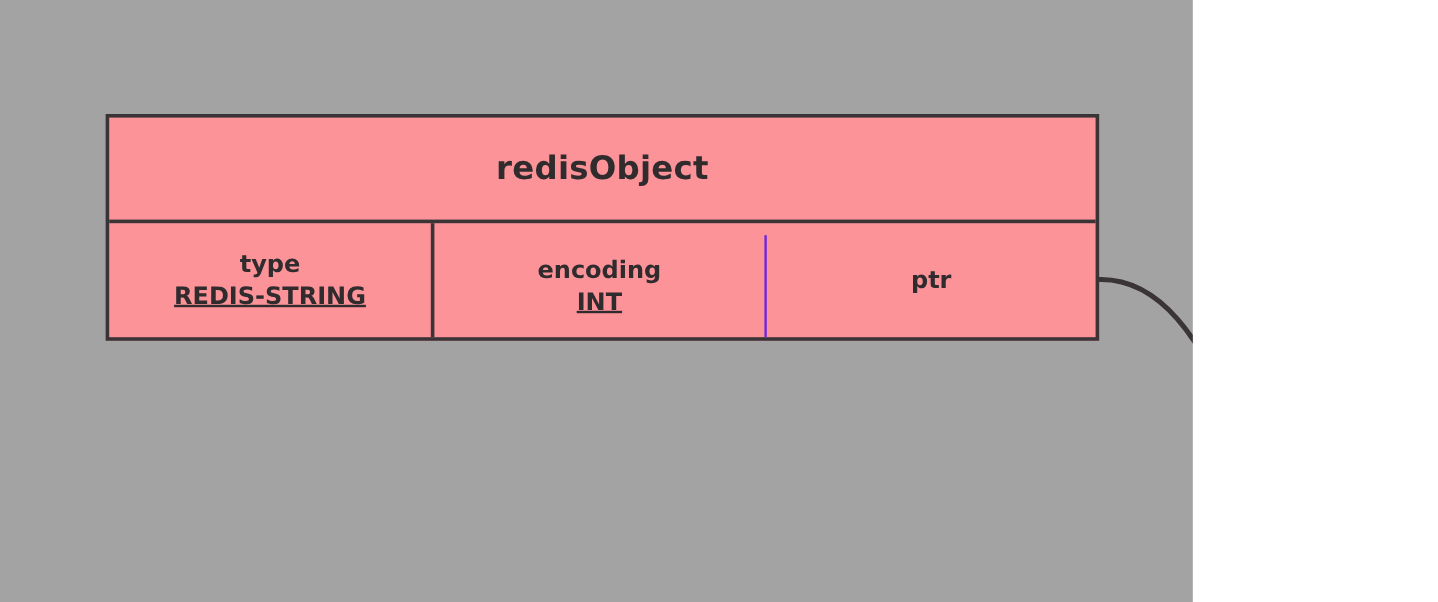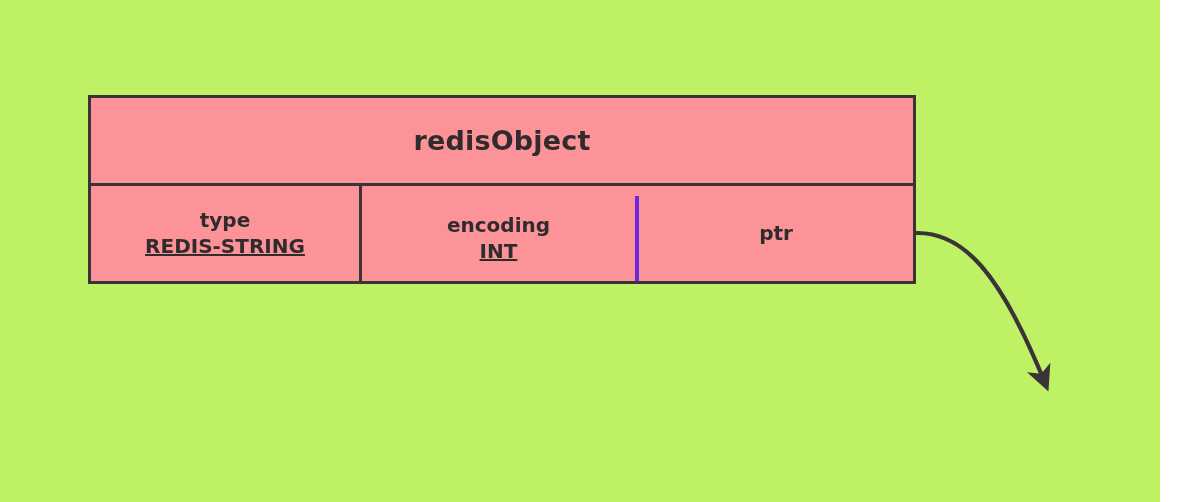--- a/index.html
+++ b/index.html
@@ -6,23 +6,23 @@
   html, body {
     margin: 0;
     padding: 0;
     background: #ffffff;
   }
   body {
     font-family: "DejaVu Sans", "Liberation Sans", sans-serif;
   }
   #canvas {
     position: relative;
-    width: 1160px;
+    width: 994px;
     height: 502px;
-    background: #bef264;
+    background: #a3a3a3;
     overflow: hidden;
   }
 
   
   .struct {
     position: absolute;
     left: 88px;
     top: 95px;
     width: 828px;
     height: 189px;
@@ -56,21 +56,21 @@
     flex-direction: column;
     align-items: center;
     justify-content: center;
     color: #302b2d;
     font-size: 20px;
     font-weight: bold;
     line-height: 1.28;
     text-align: center;
   }
   .field.type-field   { flex: 0 0 271px; border-right: 3px solid #3a3437; }
-  .field.enc-field    { flex: 0 0 277px; border-right: 4px solid #6d28d9; margin-top: 10px; }
+  .field.enc-field    { flex: 0 0 277px; border-right: 2px solid #6d28d9; margin-top: 10px; }
   .field.ptr-field    { flex: 1 1 auto; }
   .field .line1 { display: block; }
   .field .line2 { display: block; text-decoration: underline; }
 
   
   .arrow-layer {
     position: absolute;
     left: 0;
     top: 0;
     width: 1198px;

